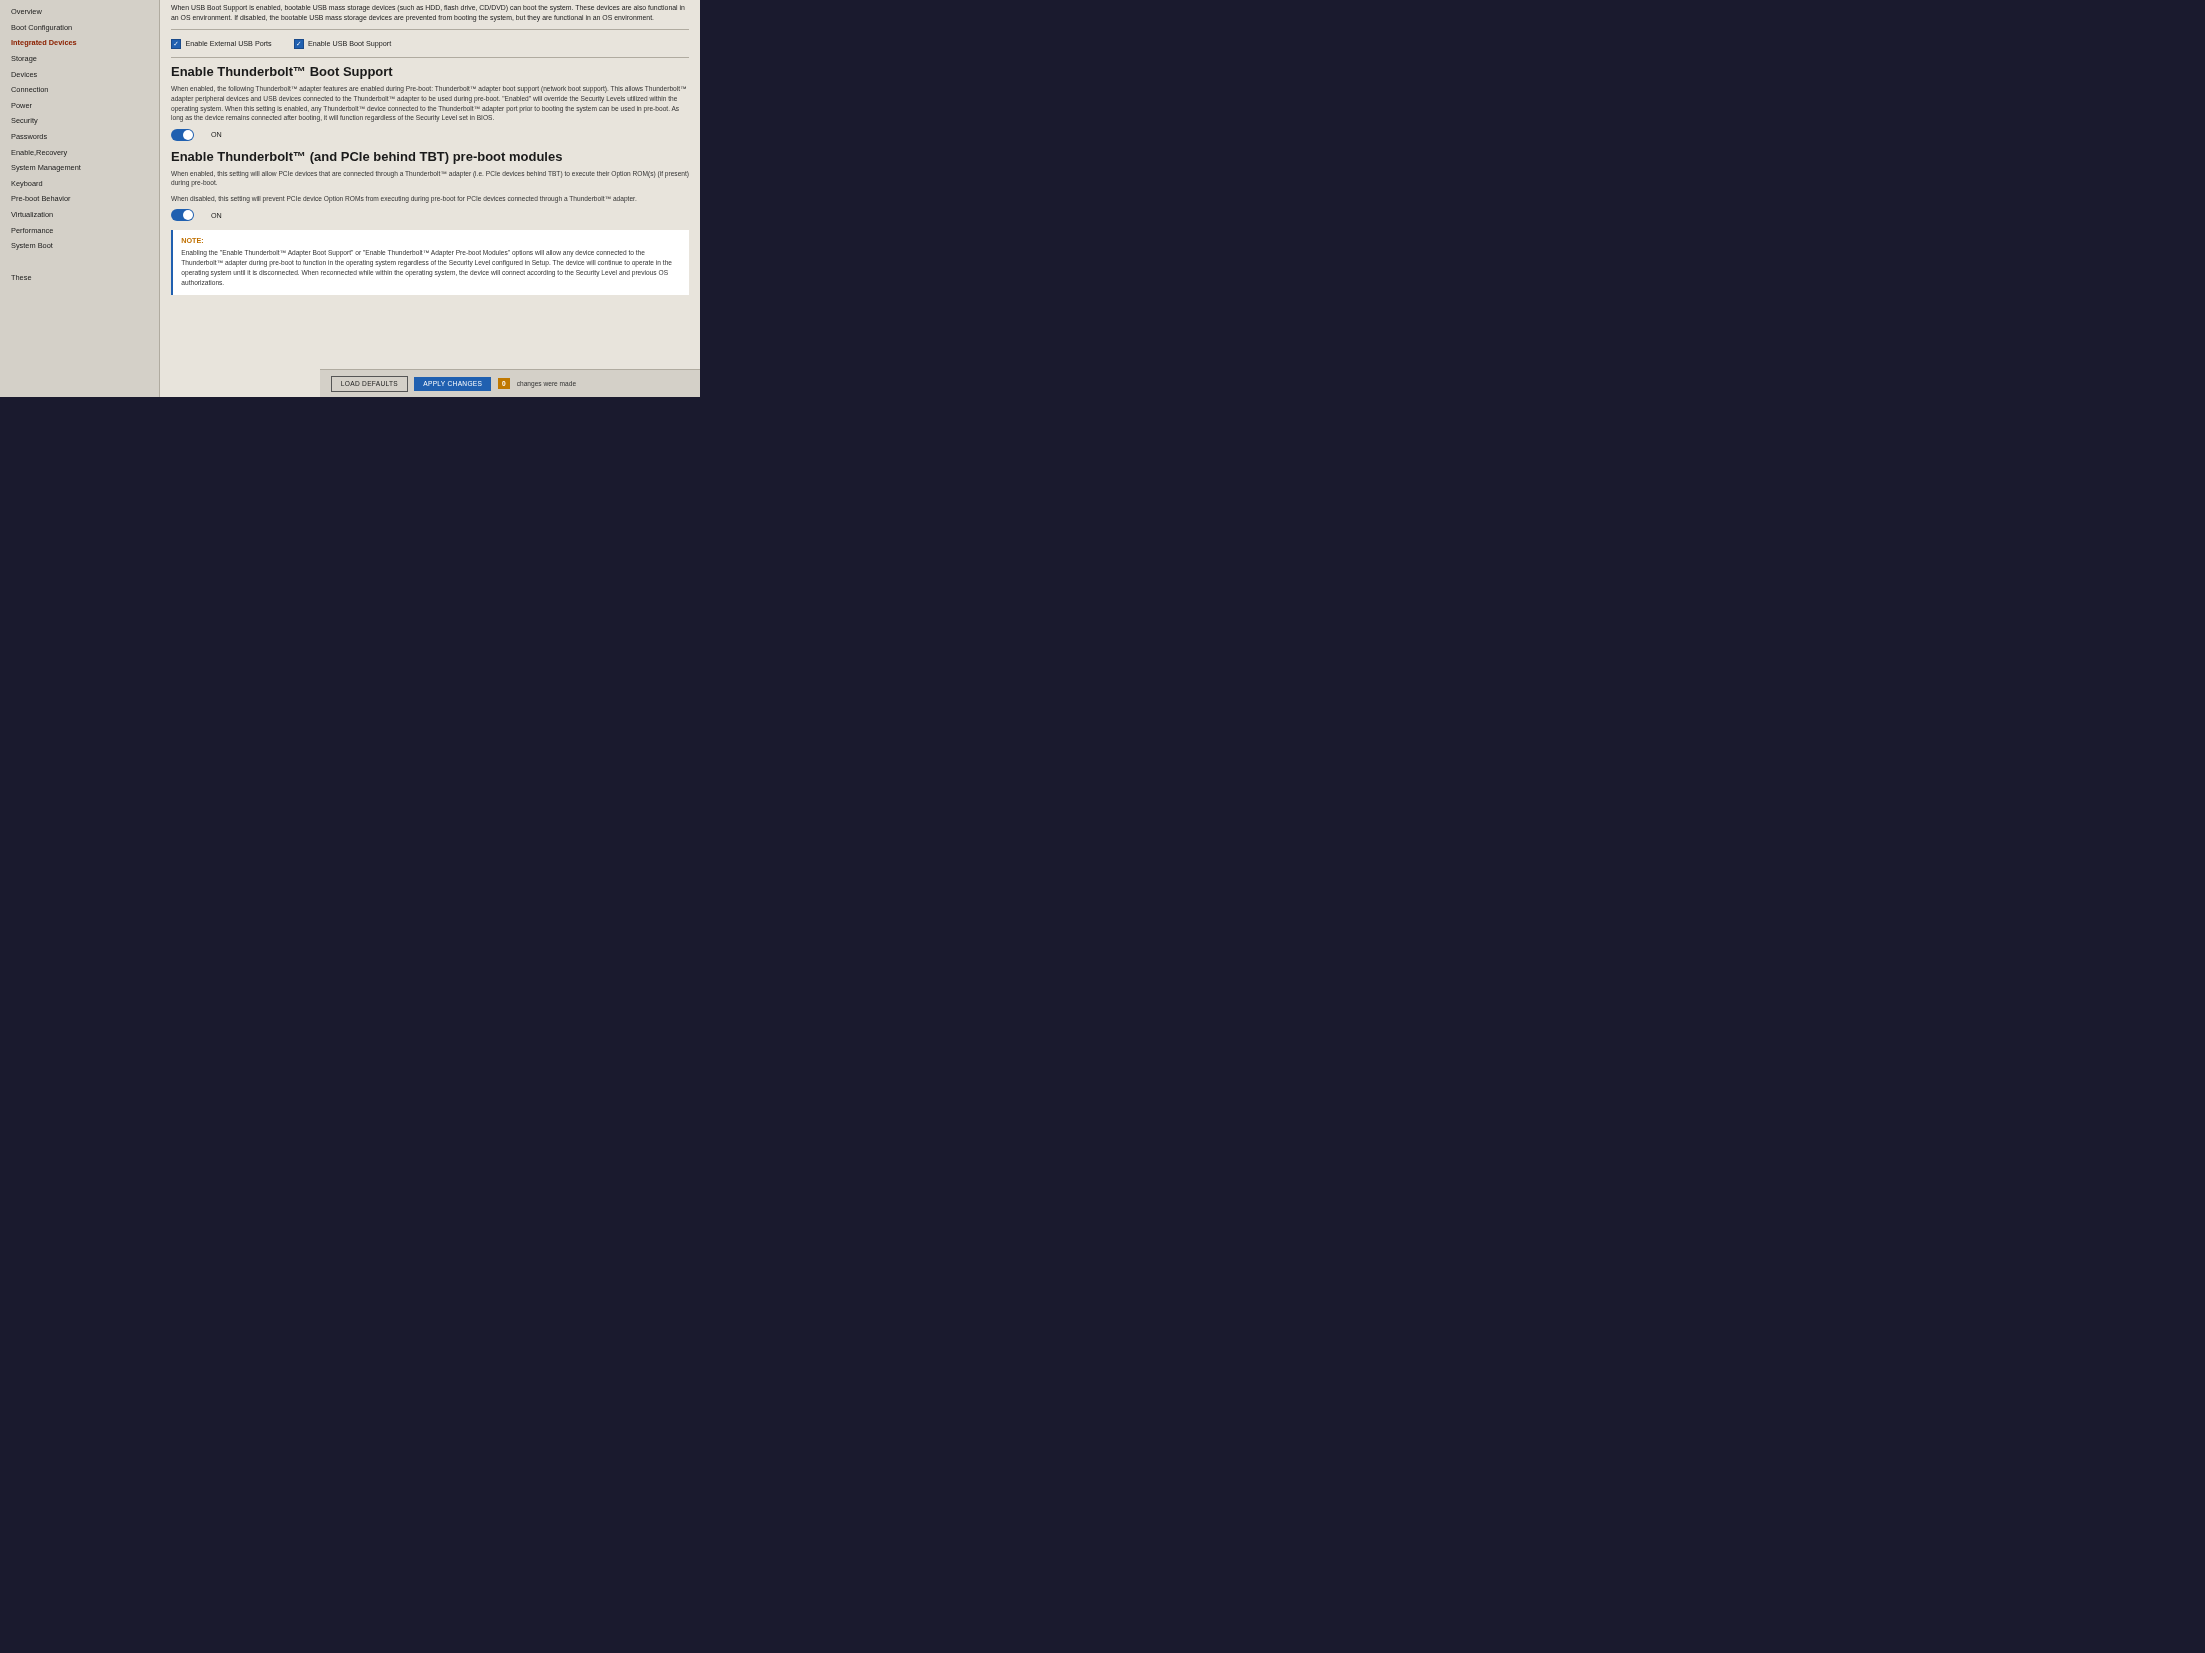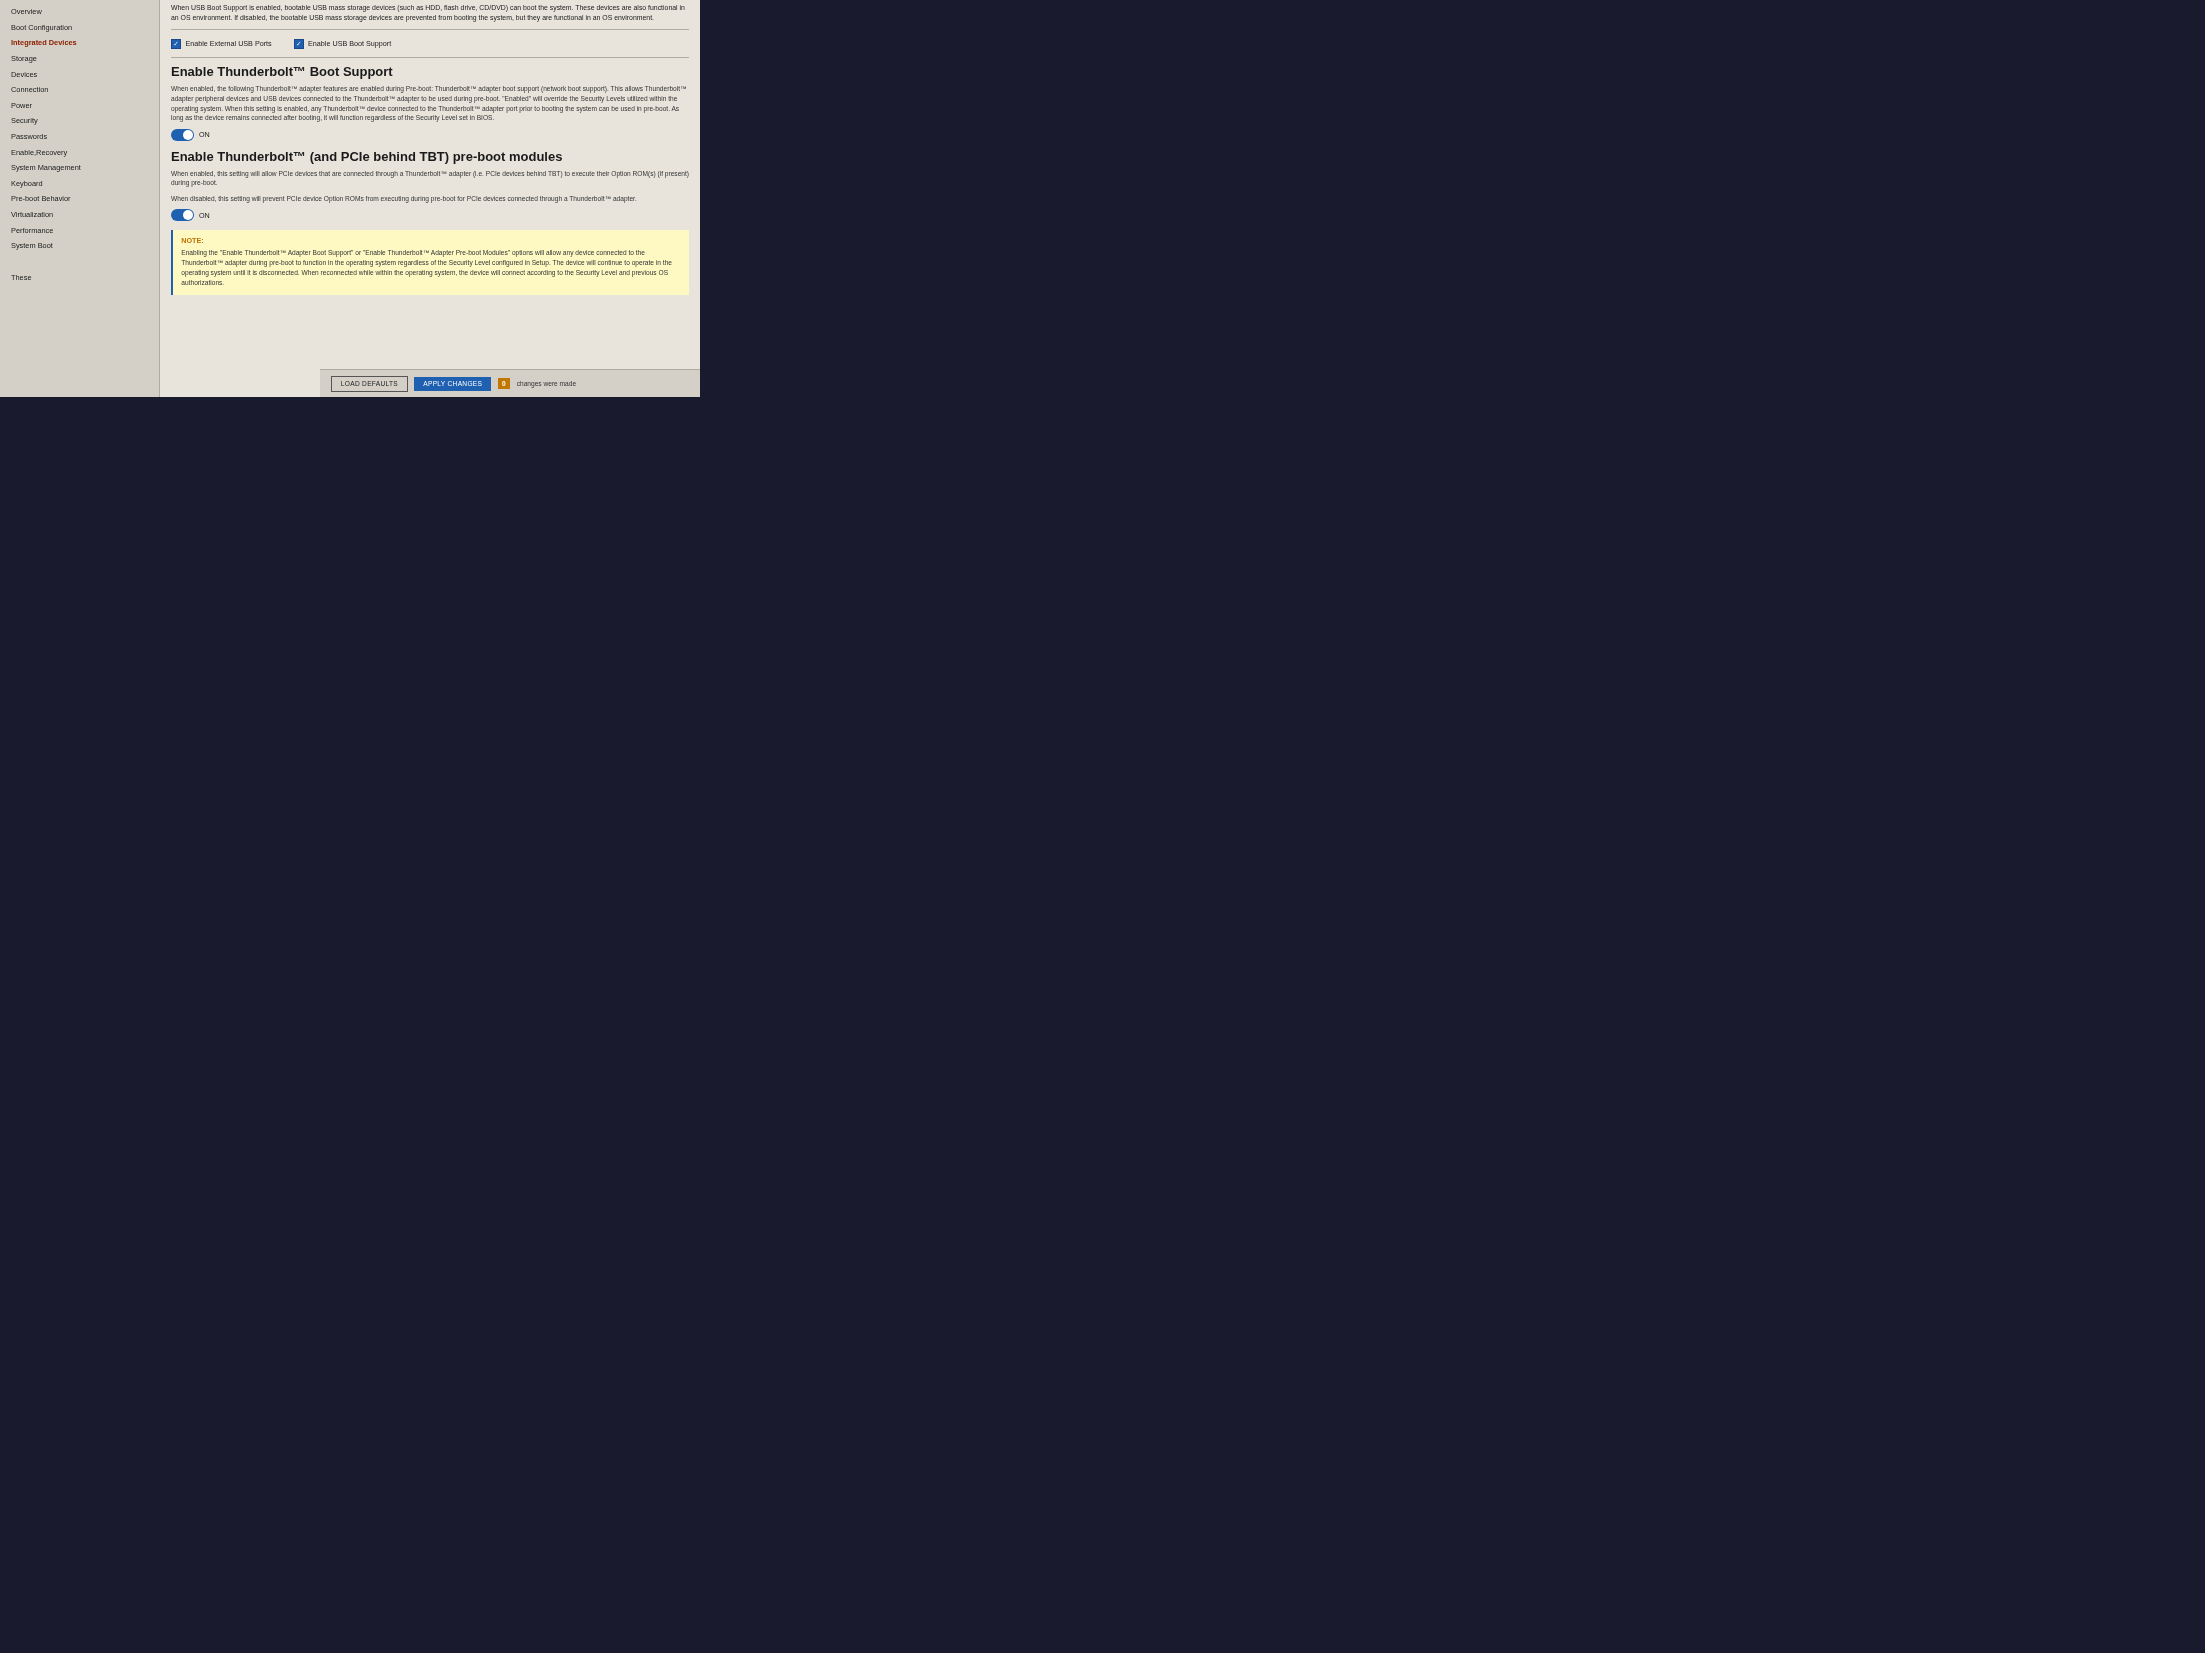--- a/index.html
+++ b/index.html
@@ -112,21 +112,21 @@
       font-size: 6.6px;
       color: #333;
       line-height: 1.5;
       margin-bottom: 5.5px;
     }
 
     
     .toggle-row {
       display: flex;
       align-items: center;
-      gap: 5px;
+      gap: 17px;
       margin: 4.4px 0 8.3px 0;
     }
 
     .toggle-switch {
       width: 23px;
       height: 12px;
       background: #2060b0;
       border-radius: 6px;
       position: relative;
       cursor: pointer;
@@ -147,21 +147,21 @@
 
     .toggle-label {
       font-size: 7.2px;
       color: #1a1a1a;
       font-weight: 500;
     }
 
     
     .note-box {
       border-left: 2.2px solid #2060b0;
-      background: #fef9c3;
+      background: #ffffff;
       padding: 6.6px 8.3px;
       margin: 5.5px 0;
     }
 
     .note-title {
       font-size: 7.2px;
       font-weight: 700;
       color: #c07000;
       margin-bottom: 3.3px;
     }

